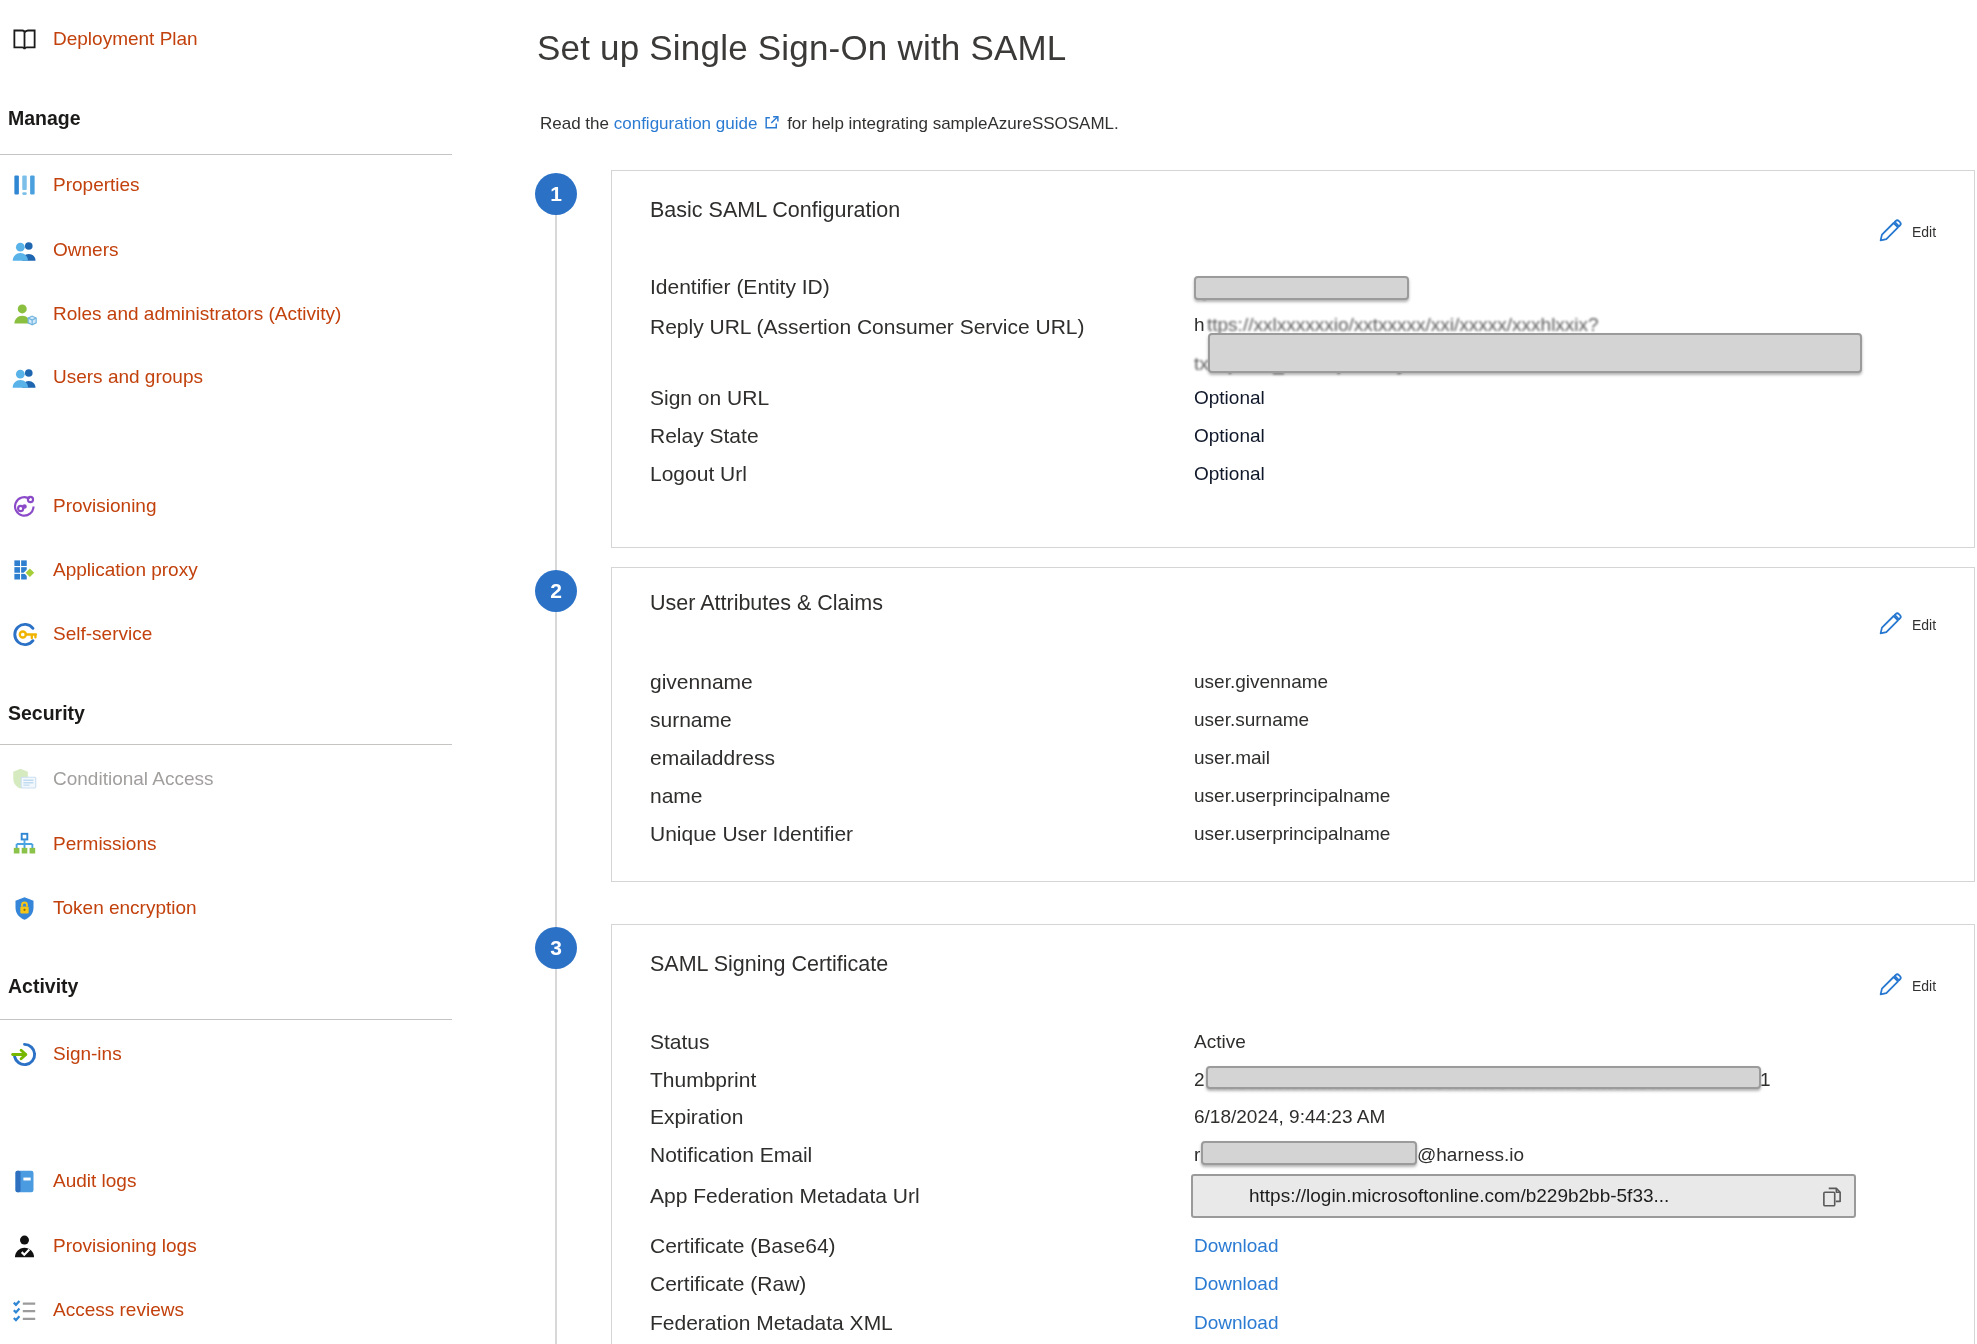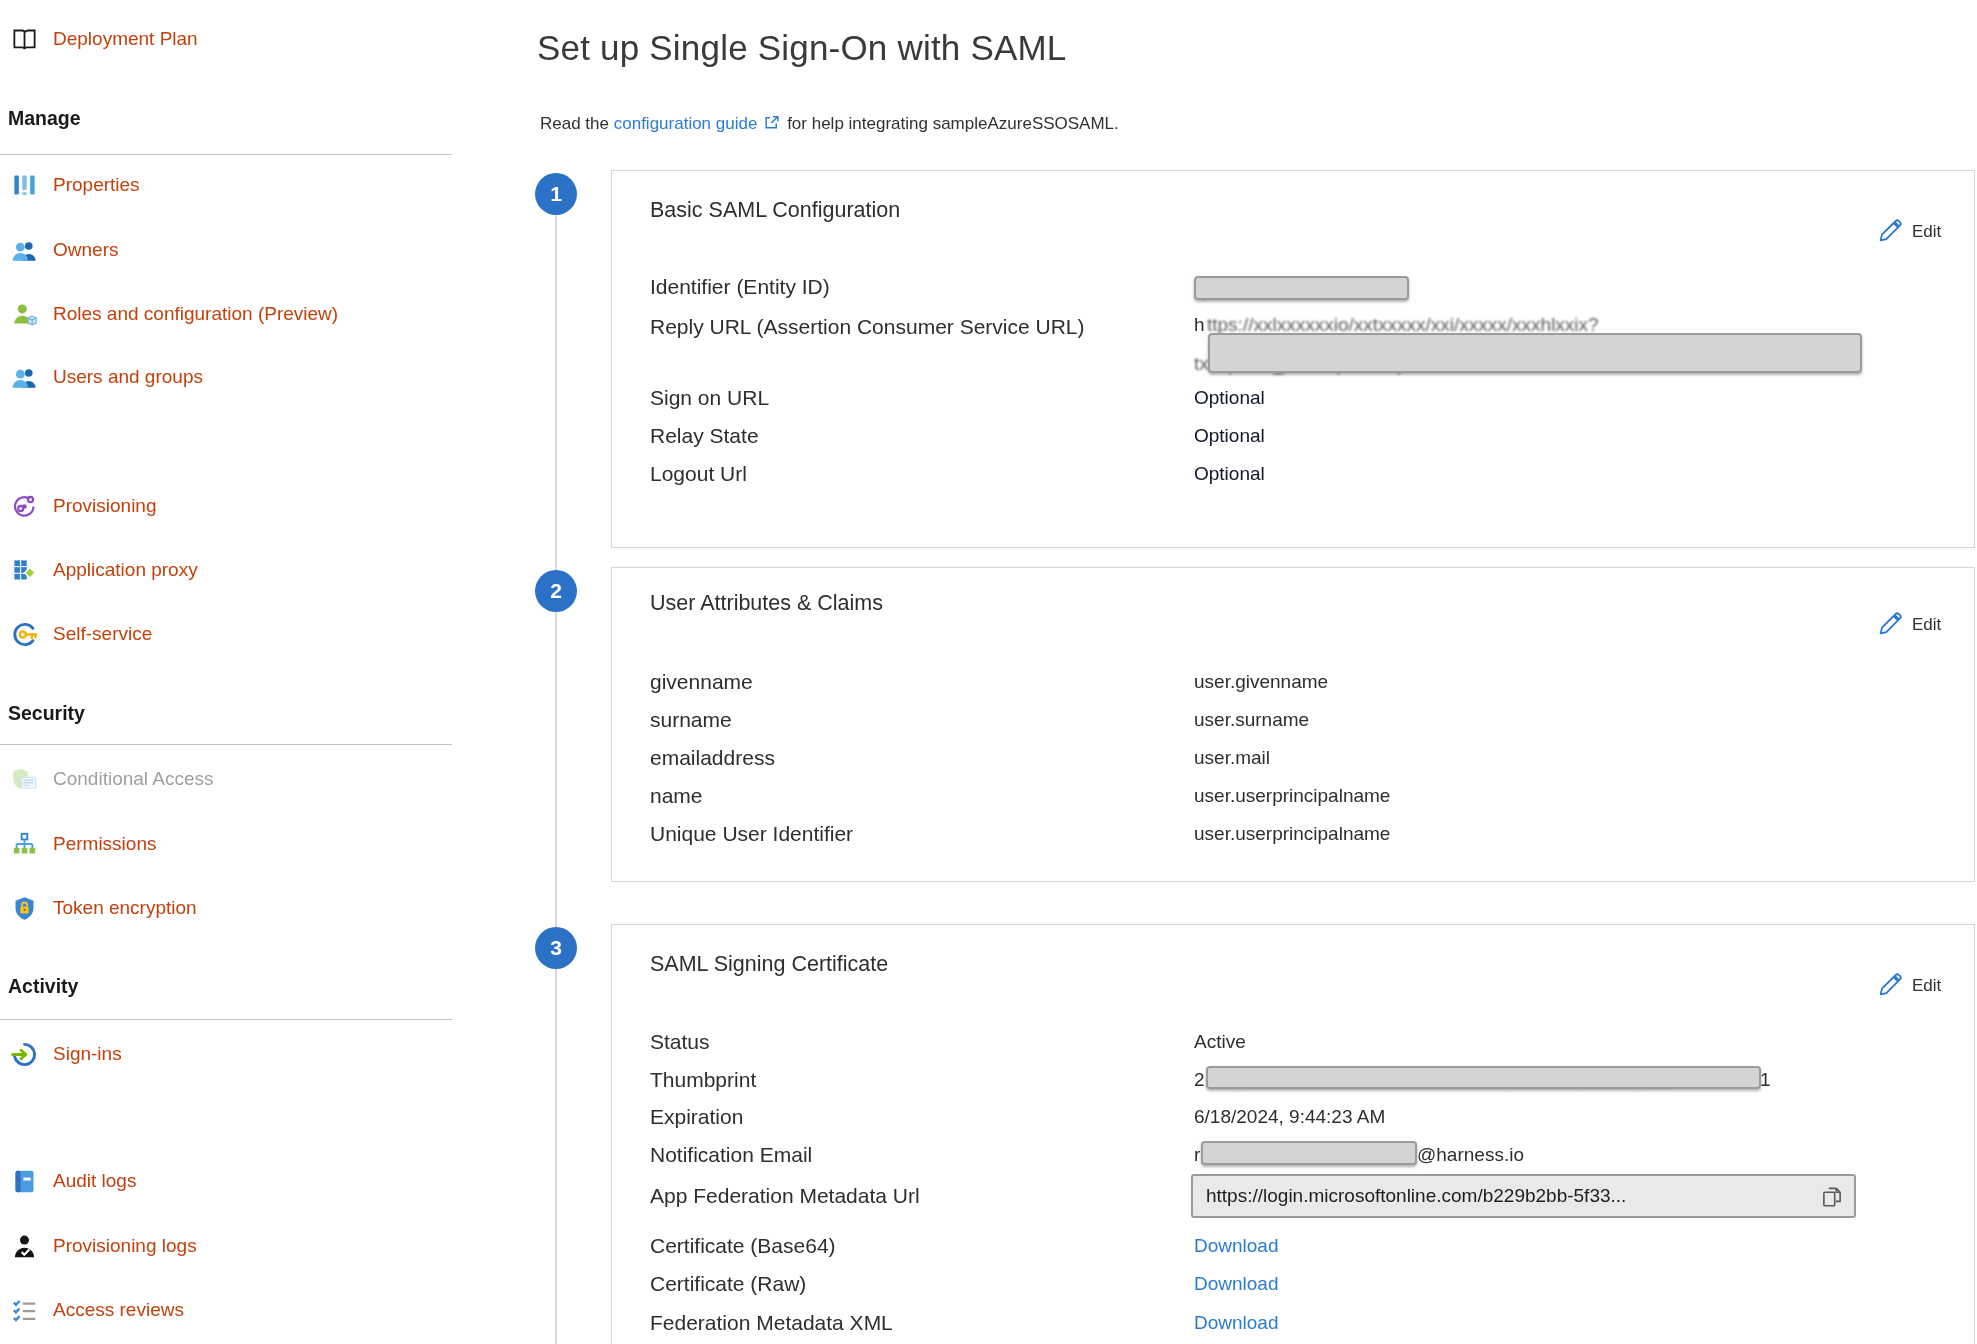--- a/index.html
+++ b/index.html
@@ -22,31 +22,31 @@
   .page-title{position:absolute;left:537px;top:28px;font-size:35px;font-weight:300;color:#3b3a39;letter-spacing:.2px;}
   .intro{position:absolute;left:540px;top:114px;font-size:17px;color:#323130;white-space:nowrap;}
   .intro a{color:#2b7bd3;text-decoration:none;cursor:pointer;}
   .extlink{display:inline-block;width:17px;height:17px;vertical-align:-2px;margin:0 2px 0 6px;}
   .vline{position:absolute;left:555px;top:194px;width:2px;height:1150px;background:#d8d8d8;}
   .stepnum{position:absolute;left:535px;width:42px;height:42px;border-radius:50%;background:#2b71c6;
     color:#fff;font-size:21px;font-weight:700;display:flex;align-items:center;justify-content:center;z-index:2;}
   .card{position:absolute;left:611px;width:1362px;background:#fff;border:1px solid #d5d5d5;z-index:1;}
   .card-title{position:absolute;left:650px;font-size:21.5px;color:#2f2e2d;z-index:3;}
   .editbtn{position:absolute;left:1878px;height:30px;display:flex;align-items:center;gap:9px;cursor:pointer;z-index:3;}
-  .editbtn .elabel{font-size:17px;color:#323130;text-align:center;}
+  .editbtn .elabel{font-size:14px;color:#323130;text-align:center;}
   .rlabel{position:absolute;left:650px;font-size:21px;line-height:24px;color:#2f2e2d;z-index:3;white-space:nowrap;}
   .rvalue{position:absolute;left:1194px;font-size:19px;line-height:24px;color:#2f2e2d;z-index:3;white-space:nowrap;}
   .optional{color:#0f172a;}
   .ghost{position:absolute;font-size:19px;line-height:24px;color:#4a4a4a;filter:blur(1.2px);opacity:.9;z-index:2;white-space:nowrap;}
   .redact{position:absolute;background:#d4d4d4;border:2px solid #9b9b9b;border-radius:4px;
     box-shadow:0 2px 3px rgba(0,0,0,.3);z-index:4;}
   .crisp{z-index:5;}
   .dl{color:#2b7bd3;cursor:pointer;}
   .urlbox{position:absolute;left:1191px;top:1174px;width:665px;height:44px;background:#e9e9e9;
-    border:2px solid #9a9a9a;border-radius:3px;box-sizing:border-box;display:flex;align-items:center;z-index:3;}
+    border:2px solid #9a9a9a;border-radius:3px;box-sizing:border-box;display:flex;align-items:center;z-index:3;padding-left:43px;}
   .urlbox .urltext{margin-left:13px;font-size:19px;color:#1d1d1d;flex:1;white-space:nowrap;overflow:hidden;}
   .urlbox .copybtn{width:26px;height:26px;margin:0 9px 0 6px;cursor:pointer;flex:0 0 26px;}
 </style>
 </head>
 <body>
 
 <div class="sidebar">
 
   <div class="srow" style="top:8px">
     <span class="sicon">
@@ -87,21 +87,21 @@
 
   <div class="srow" style="top:283px">
     <span class="sicon">
       <svg width="27" height="27" viewBox="0 0 24 24">
           <circle cx="10" cy="7" r="4" fill="#8bbf3f"></circle>
           <path d="M3 20c0-3.9 3.1-7 7-7s7 3.1 7 7z" fill="#8bbf3f"></path>
           <path d="M15.2 15.2l3.6-1.8 3.6 1.8v4.2l-3.6 1.8-3.6-1.8z" fill="#cfe9fa" stroke="#6fb3dd" stroke-width="1"></path>
           <path d="M15.2 15.2l3.6 1.8 3.6-1.8M18.8 17v4.2" fill="none" stroke="#6fb3dd" stroke-width="1"></path>
         </svg>
     </span>
-    <span class="slabel">Roles and configuration (Preview)</span>
+    <span class="slabel">Roles and administrators (Activity)</span>
   </div>
 
   <div class="srow" style="top:346px">
     <span class="sicon">
       <svg width="27" height="27" viewBox="0 0 24 24">
           <circle cx="15.8" cy="8" r="3.4" fill="#1e66b0"></circle>
           <path d="M9.8 21c0-3.3 2.7-6 6-6s6 2.7 6 6z" fill="#1e66b0"></path>
           <circle cx="8.3" cy="9" r="3.9" fill="#59b2e8"></circle>
           <path d="M1.5 21c0-3.7 3-6.7 6.8-6.7s6.8 3 6.8 6.7z" fill="#59b2e8"></path>
         </svg>

